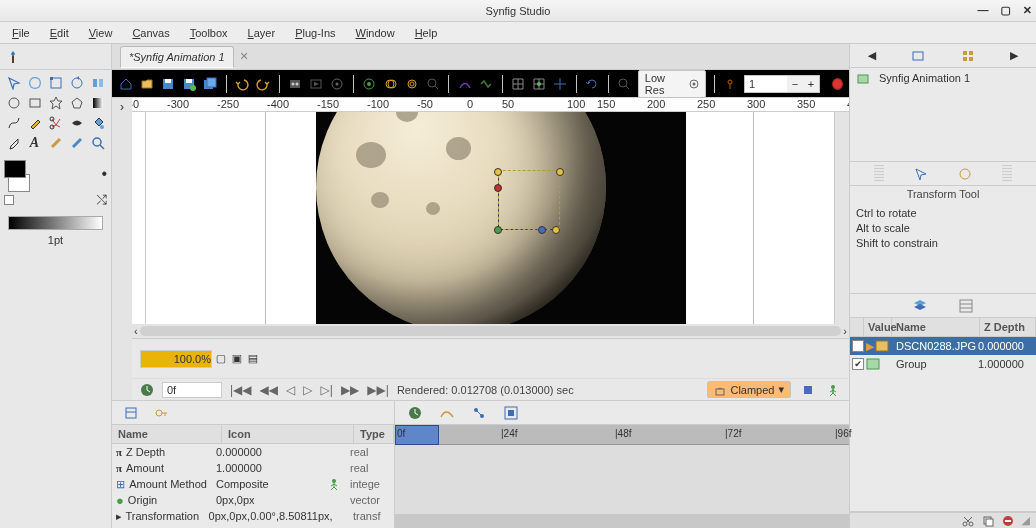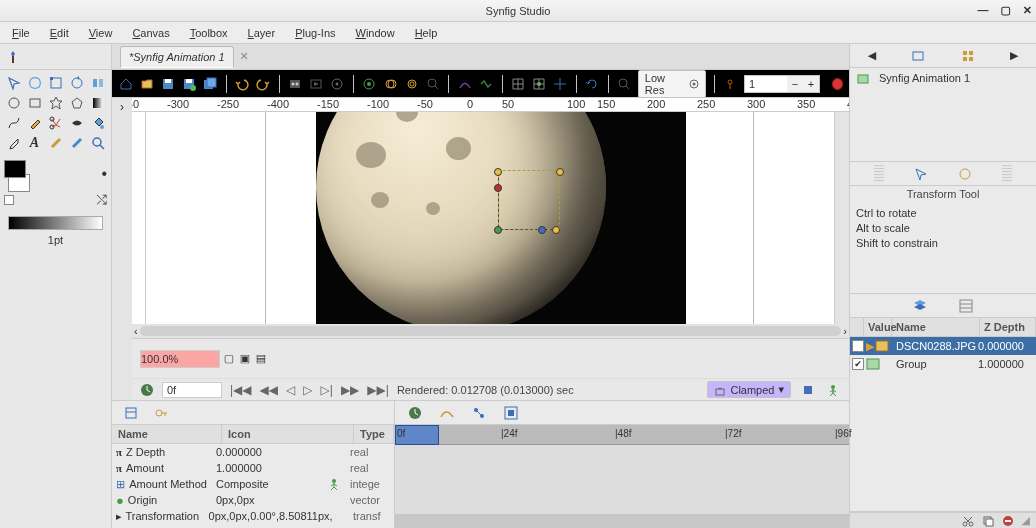--- a/index.html
+++ b/index.html
@@ -43,27 +43,27 @@
 .moon{ position:absolute; left:0; top:-70px; width:290px; height:290px; border-radius:50%; background:radial-gradient(circle at 35% 30%,#f5edd7 0%,#e8dcc0 30%,#d6c9a9 55%,#a99c84 72%,#5a513f 80%,#000 82%); box-shadow:inset -40px -20px 60px rgba(0,0,0,.6);}
 .crater{ position:absolute; border-radius:50%; background:radial-gradient(circle at 40% 40%, rgba(160,150,125,.8), rgba(130,120,100,.6));}
 .sel-box{ position:absolute; border:1px solid #333; background:transparent;}
 .sel-dash{ position:absolute; border:1px dashed #b49b3a; }
 .hnd{ position:absolute; width:8px; height:8px; border:1px solid #333; border-radius:50%;}
 .vscroll{ width:14px; background:#e4e4e4; display:flex; align-items:flex-start; justify-content:center;}
 .hscroll{ height:14px; background:#e4e4e4; display:flex; align-items:center; padding:0 2px;}
 .hscroll .track{ flex:1; height:10px; background:#d0d0d0; border-radius:5px; margin:0 2px;}
 .hscroll .arrow{ cursor:pointer;}
 .below{ height:40px; display:flex; align-items:center; background:#e8e8e8; border-top:1px solid #ccc;}
-.below .zoomcell{ width:80px; border:1px solid #ccc; height:18px; margin-left:8px; display:flex; align-items:center; justify-content:flex-start; background:#fca5a5;}
+.below .zoomcell{ width:72px; border:1px solid #ccc; height:18px; margin-left:8px; display:flex; align-items:center; justify-content:flex-end; background:#eab308;}
 .below .mini{ width:14px;height:14px; margin-left:2px; cursor:pointer; display:flex;align-items:center;justify-content:center;}
 .timectl{ height:22px; display:flex; align-items:center; gap:8px; padding:0 8px; background:#e8e8e8; border-top:1px solid #ddd;}
 .framebox{ width:60px; height:16px; border:1px solid #ccc; background:#fff; display:flex; align-items:center; padding:0 4px; color:#c05a00;}
 .play-ic{ cursor:pointer; font-size:12px; color:#666;}
 .render-txt{ flex:1; color:#444;}
-.clamp{ display:flex; align-items:center; gap:4px; border:1px solid #c4c4c4; padding:1px 6px; background:#c4b5fd; border-radius:2px;}
+.clamp{ display:flex; align-items:center; gap:4px; border:1px solid #c4c4c4; padding:1px 6px; background:#fdba74; border-radius:2px;}
 .param-row{ height:128px; display:flex; background:#eaeaea; border-top:1px solid #ccc;}
 .pa-left{ width:283px; display:flex; flex-direction:column; border-right:1px solid #ccc;}
 .panel-tabs{ height:24px; display:flex; align-items:center; gap:16px; padding:0 12px; border-bottom:1px solid #ccc;}
 .pa-hdr{ display:flex; background:#e0e0e0; border-bottom:1px solid #ccc;}
 .pa-hdr div{ padding:3px 6px; border-right:1px solid #ccc; font-weight:bold; color:#555;}
 .pa-body{ flex:1; overflow:auto; font-size:11px;}
 .pa-row{ display:flex; align-items:center; height:16px; padding:0 4px;}
 .pa-row .nm{ width:100px; display:flex; align-items:center; gap:4px;}
 .pa-row .vl{ flex:1;}
 .pa-row .ic{ width:22px; text-align:center;}

